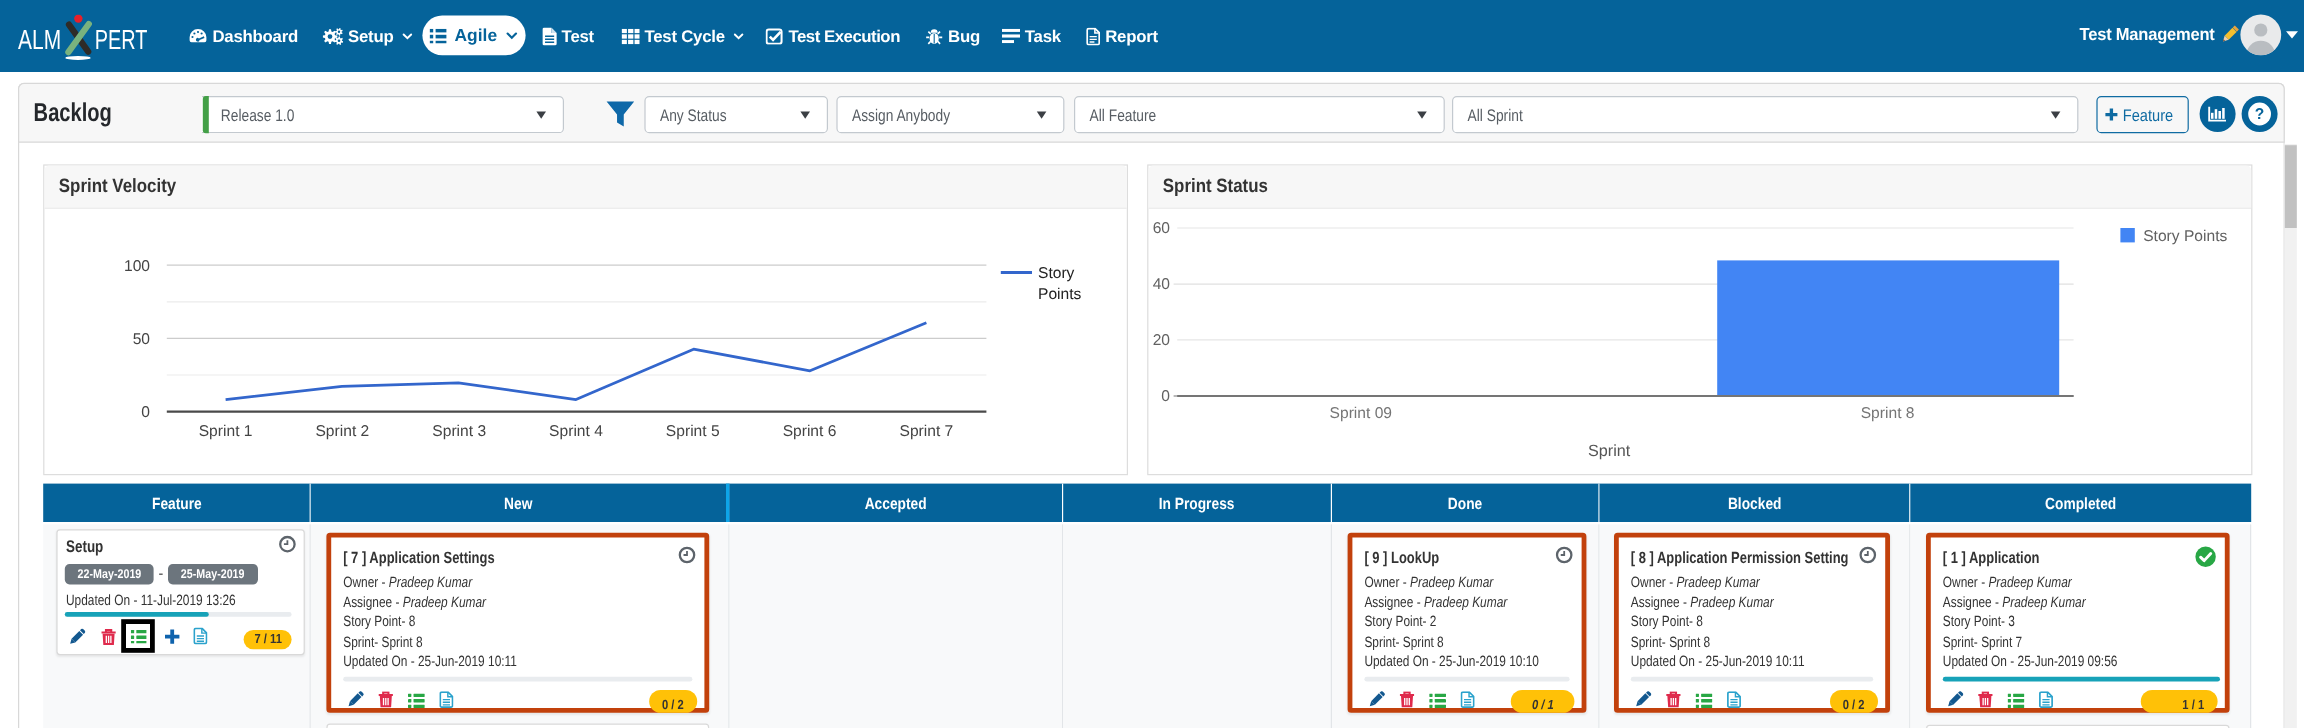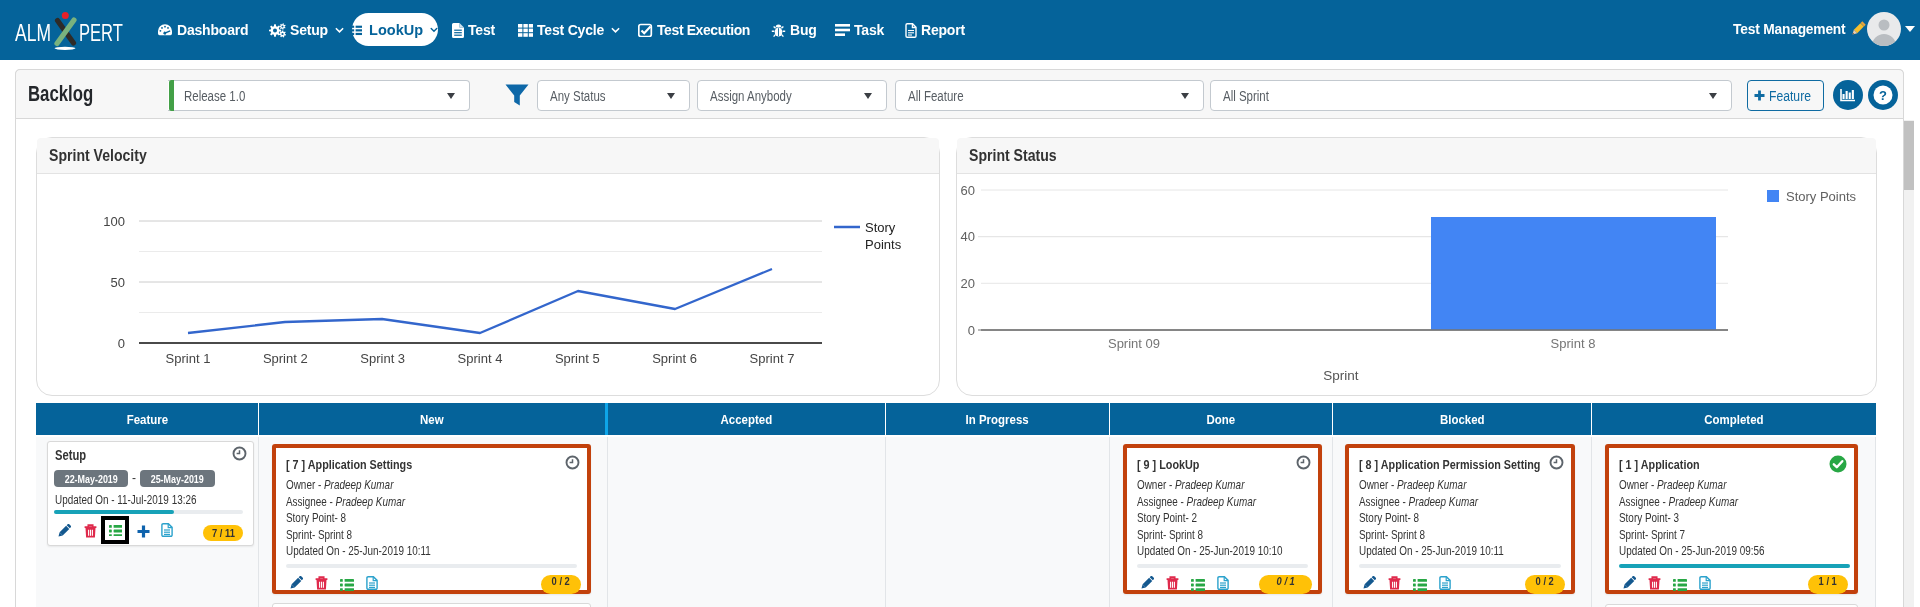--- a/index.html
+++ b/index.html
@@ -17,34 +17,34 @@
 h1{position:absolute;left:28px;top:81px;margin:0;font-size:21.5px;line-height:1.25;color:#24272b;font-weight:bold;transform:scaleX(0.78);transform-origin:0 0;}
 .sel{position:absolute;top:80px;height:31px;background:#fff;border:1px solid #c3c9cf;border-radius:4px;box-sizing:border-box;font-size:14px;color:#575d63;display:flex;align-items:center;padding-left:12px;}
 .sel .car{position:absolute;right:14px;top:12px;width:0;height:0;border-left:4.5px solid transparent;border-right:4.5px solid transparent;border-top:6px solid #3b3f44;}
 
 #btnFeature{position:absolute;left:1747px;top:80px;width:77px;height:31px;border:1.5px solid #0f6ba2;border-radius:4px;box-sizing:border-box;color:#0f6ba2;font-size:14px;display:flex;align-items:center;justify-content:center;background:#f7f7f7;}
 .cbtn{position:absolute;top:80px;width:30px;height:30px;border-radius:50%;background:#05639A;display:flex;align-items:center;justify-content:center;}
 
 #sbtrack{position:absolute;left:1904px;top:120px;width:10px;height:487px;background:#f1f1f1;}
 #sbthumb{position:absolute;left:1904px;top:121px;width:10px;height:69px;background:#c1c1c1;}
 
-.card{position:absolute;background:#fff;border:1px solid #ddd;border-radius:16px;box-sizing:border-box;text-decoration:underline;}
+.card{position:absolute;background:#fff;border:1px solid #ddd;border-radius:0;box-sizing:border-box;text-decoration:underline;}
 .chead{position:absolute;left:0;top:0;right:0;height:36px;background:#f7f7f7;border-bottom:1px solid #e3e3e3;border-radius:4px 4px 0 0;display:flex;align-items:center;padding-left:12px;font-weight:bold;font-size:16px;color:#333;box-sizing:border-box;}
 .chead b{display:inline-block;transform:scaleX(0.88);transform-origin:0 50%;font-weight:bold;}
 .kh{position:absolute;top:403px;height:32px;background:#05639A;display:flex;align-items:center;justify-content:center;color:#fff;font-weight:bold;font-size:13.5px;box-sizing:border-box;}
 .kh b{transform:scaleX(0.85);font-weight:bold;}
 .kcol{position:absolute;top:437px;height:170px;background:#f8f9fa;border-right:1px solid #e2e5e8;box-sizing:border-box;}
 
 .bc{position:absolute;top:444px;height:150px;background:#fff;border:4px solid #c2410c;border-radius:3px;box-sizing:border-box;box-shadow:0 1px 2px rgba(0,0,0,.07);}
 .bc .ttl{position:absolute;left:10px;top:9px;font-weight:bold;font-size:13.5px;color:#333;white-space:nowrap;transform:scaleX(0.8);transform-origin:0 0;}
 .cl{position:absolute;left:10px;font-size:12.4px;color:#333;white-space:nowrap;transform:scaleX(0.8);transform-origin:0 50%;}
 .cl i{font-style:italic;}
 .l1{top:30px;}.l2{top:47px;}.l3{top:63px;}.l4{top:80px;}.l5{top:96px;}
 .div{position:absolute;left:10px;right:10px;top:116px;height:3.5px;background:#e9ecef;border-radius:2px;}
-.pill{position:absolute;top:127px;height:19px;background:#ffc107;border-radius:10px;color:#333;font-weight:bold;font-size:11px;display:flex;align-items:flex-start;justify-content:center;}
+.pill{position:absolute;top:127px;height:19px;background:#ffc107;border-radius:10px;color:#333;font-weight:bold;font-size:11px;display:flex;align-items:flex-end;justify-content:center;}
 .pill b,.dpill b{display:inline-block;transform:scaleX(0.85);font-weight:bold;}
 .ic{position:absolute;top:128px;}
 </style>
 </head>
 <body>
 <div id="nav"></div>
 <div style="position:absolute;left:15px;top:22px;color:#fff;font-size:23px;line-height:1;font-weight:400;transform:scaleX(0.76);transform-origin:0 0;">ALM</div>
 <svg style="position:absolute;left:52px;top:12px;" width="28" height="40" viewBox="0 0 28 40">
  <ellipse cx="13" cy="36.3" rx="10.5" ry="1.6" fill="#fff"></ellipse>
  <line x1="5.5" y1="8.5" x2="21.5" y2="31" stroke="#2e2b28" stroke-width="5.2" stroke-linecap="round"></line>
@@ -71,21 +71,21 @@
     </svg></div>
 <div id="agile">
     <svg width="14" height="12" viewBox="0 0 14 12" style="">
       <rect x="0" y="0" width="3" height="3" fill="#05639A"></rect>
       <rect x="5" y="0" width="10" height="3" fill="#05639A"></rect>
       <rect x="0" y="5" width="3" height="3" fill="#05639A"></rect>
       <rect x="5" y="5" width="10" height="3" fill="#05639A"></rect>
       <rect x="0" y="10" width="3" height="3" fill="#05639A"></rect>
       <rect x="5" y="10" width="10" height="3" fill="#05639A"></rect>
     </svg>
-    <span style="margin-left:7px">LookUp</span>
+    <span style="margin-left:7px">Agile</span>
     <svg width="11" height="10" viewBox="0 0 10 10" style="margin-left:7px">
       <path d="M1.5 3 L5 6.5 L8.5 3" fill="none" stroke="#05639A" stroke-width="1.8" stroke-linecap="round"></path>
     </svg>
   </div>
 <div class="nitem" style="left:452px;"><svg width="12" height="15" viewBox="0 0 12 15" style="">
       <path d="M0 1.5 A1.5 1.5 0 0 1 1.5 0 L7.5 0 L12 4.5 L12 13.5 A1.5 1.5 0 0 1 10.5 15 L1.5 15 A1.5 1.5 0 0 1 0 13.5 Z M7.5 0 L7.5 4.5 L12 4.5" fill="#fff"></path>
       <g stroke="#05639A" stroke-width="1.2">
         <line x1="2.2" y1="7.2" x2="9.8" y2="7.2"></line>
         <line x1="2.2" y1="9.7" x2="9.8" y2="9.7"></line>
         <line x1="2.2" y1="12.2" x2="9.8" y2="12.2"></line>
@@ -517,18 +517,18 @@
       </svg></div>
 <div class="ic" style="left:90px;"><svg width="12" height="14" viewBox="0 0 12 14" style="">
         <path d="M.9 1.9 A1.2 1.2 0 0 1 2.1 .7 L7.4 .7 L11.1 4.4 L11.1 12.1 A1.2 1.2 0 0 1 9.9 13.3 L2.1 13.3 A1.2 1.2 0 0 1 .9 12.1 Z" fill="#fff" stroke="#2ba2cc" stroke-width="1.4"></path>
         <path d="M7.2 .9 L7.2 4.6 L10.9 4.6" fill="none" stroke="#2ba2cc" stroke-width="1.2"></path>
         <g stroke="#2ba2cc" stroke-width="1.2">
           <line x1="3" y1="7" x2="9" y2="7"></line>
           <line x1="3" y1="9.2" x2="9" y2="9.2"></line>
           <line x1="3" y1="11.4" x2="9" y2="11.4"></line>
         </g>
       </svg></div>
-<div class="pill" style="right:6px;width:40px;">
+<div class="pill" style="right:6px;width:40px;padding-left:24px;">
       <b>1 / 1</b>
     </div>
 </div>
 <div style="position:absolute;left:272px;top:603px;width:319px;height:10px;background:#fff;border:1px solid #d9d9d9;border-radius:3px;box-sizing:border-box;"></div>
 <div style="position:absolute;left:1605px;top:604px;width:253px;height:10px;background:#fff;border:1px solid #d9d9d9;border-radius:3px;box-sizing:border-box;"></div>
 
 </body></html>

